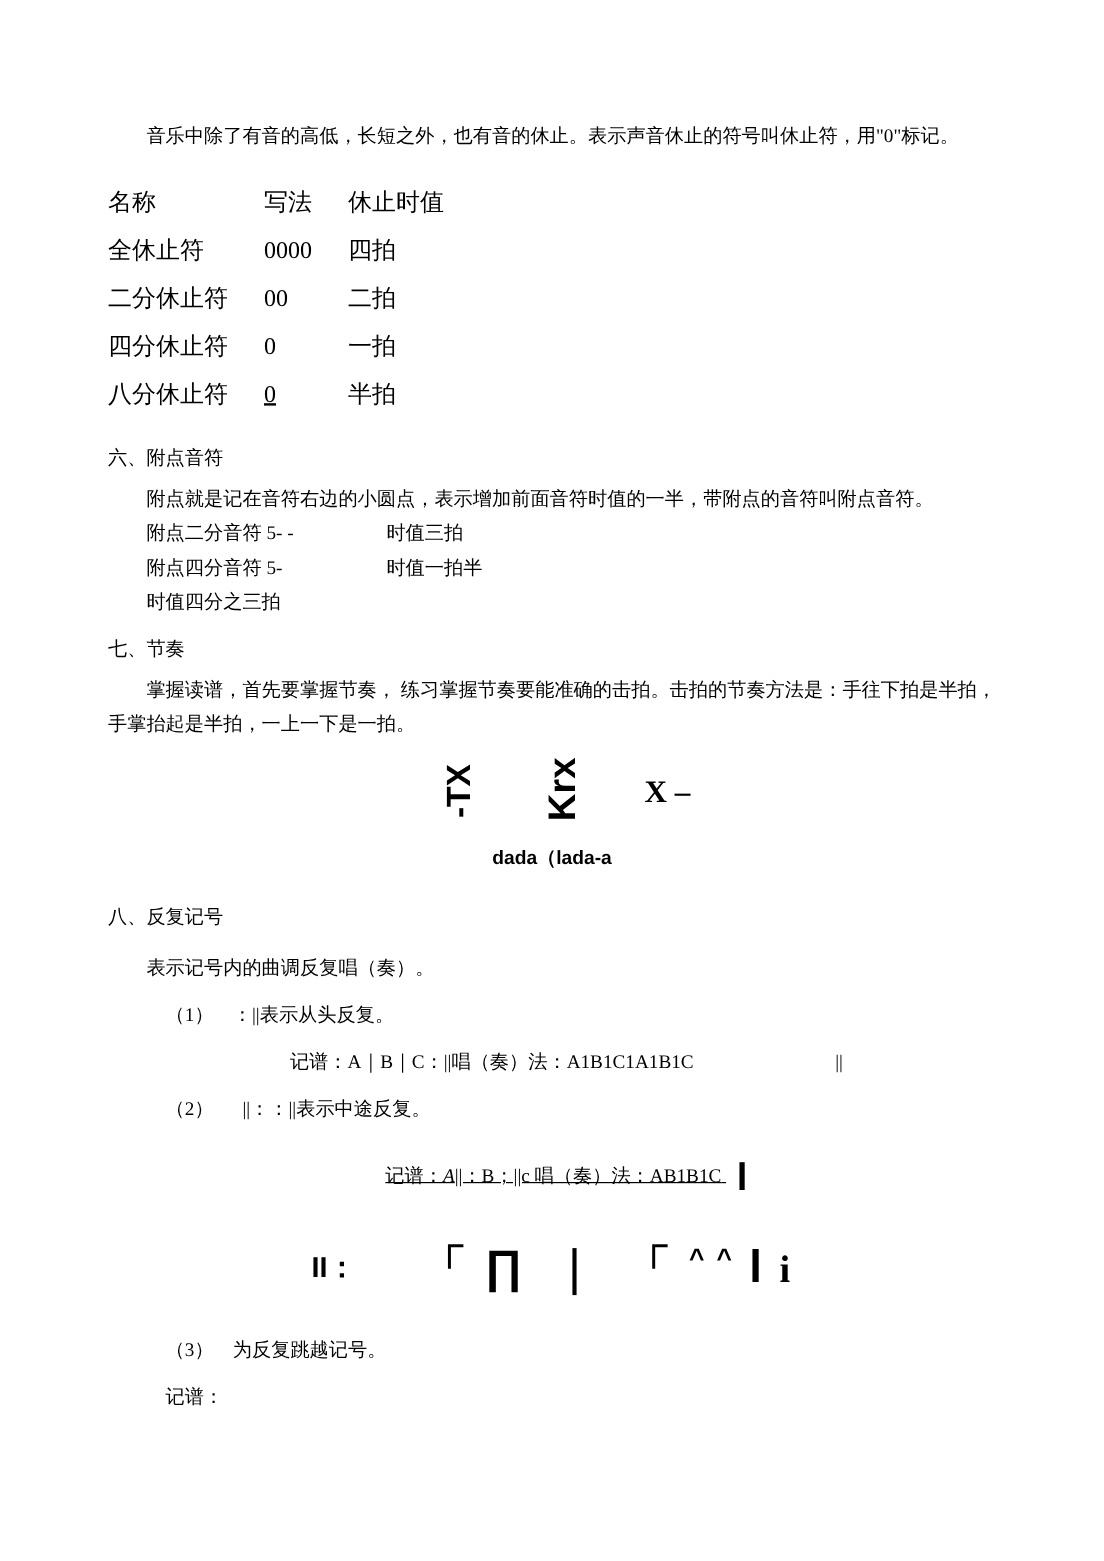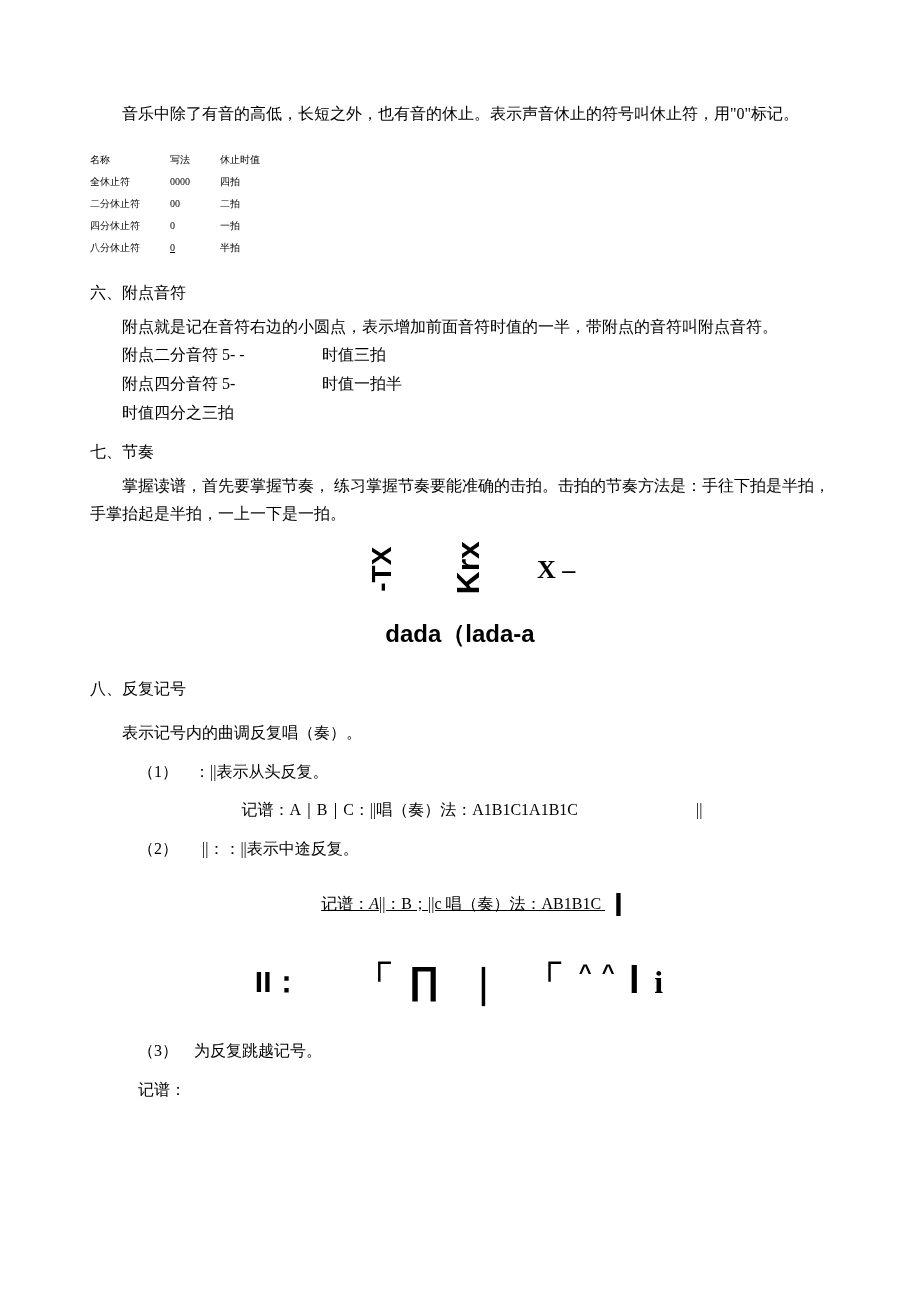--- a/index.html
+++ b/index.html
@@ -20,21 +20,21 @@
     .indent {
       text-indent: 2em;
     }
     table {
       border-collapse: collapse;
       margin: 10px 0 20px 0;
     }
     table td {
       padding: 2px 30px 2px 0;
       vertical-align: top;
-      font-size: 10px;
+      font-size: 20px;
     }
     .eighth-rest-notation {
       display: inline-block;
       line-height: 0.9;
     }
     .eighth-rest-notation .underline {
       text-decoration: underline;
     }
     .section-heading {
       margin: 10px 0 5px 0;
@@ -77,21 +77,21 @@
     }
     .x-dash {
       font-size: 26px;
       font-family: "Times New Roman", serif;
       font-weight: bold;
       margin-left: 20px;
     }
     .dada {
       font-family: Arial, sans-serif;
       font-weight: bold;
-      font-size: 24px;
+      font-size: 16px;
       margin-top: 15px;
     }
     .sub-item {
       margin-left: 3em;
       margin-top: 10px;
       margin-bottom: 10px;
     }
     .notation-line {
       margin: 10px 0 10px 1.5em;
       text-align: center;
@@ -104,21 +104,21 @@
       font-family: Arial, sans-serif;
       line-height: 1;
     }
     .repeat-symbols {
       text-align: center;
       font-family: Arial, sans-serif;
       font-weight: bold;
       margin: 20px 0;
     }
     .repeat-symbols .sym1 {
-      font-size: 30px;
+      font-size: 24px;
       vertical-align: middle;
       text-align: center;
     }
     .repeat-symbols .sym2 {
       font-size: 38px;
       vertical-align: middle;
       margin-left: 50px;
       letter-spacing: 2px;
     }
     .bar-sep {

